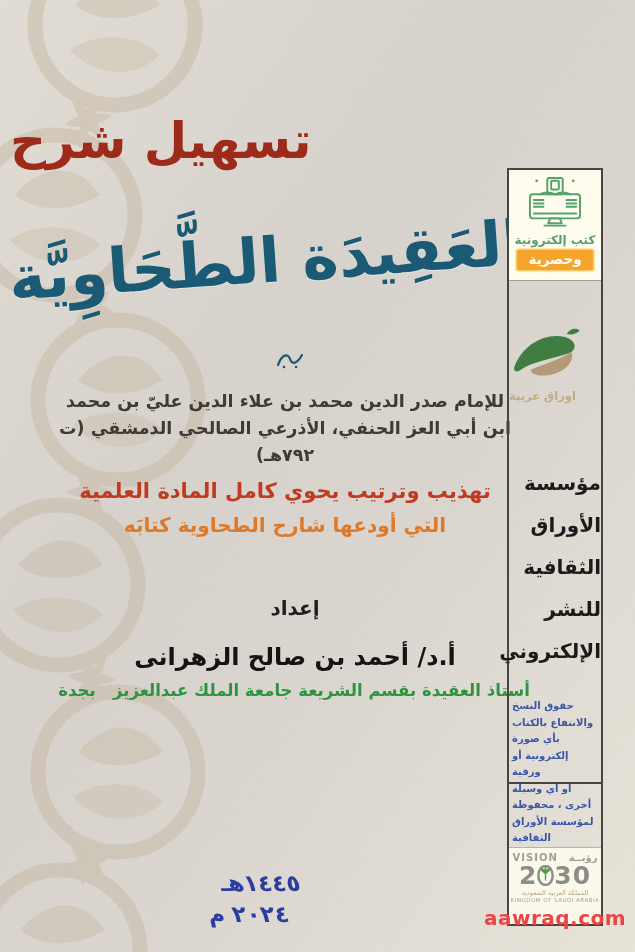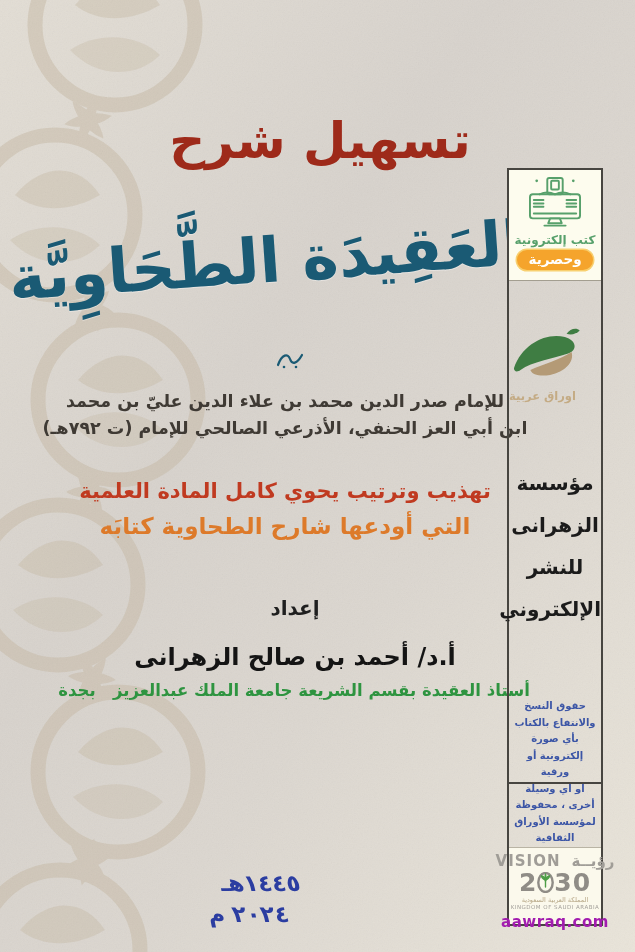--- a/index.html
+++ b/index.html
@@ -8,42 +8,42 @@
     background:linear-gradient(125deg,#e3ded5 0%,#d8d3cd 38%,#dcd7d0 62%,#eae5da 100%);
     font-family:"DejaVu Sans","Liberation Sans",sans-serif;
     direction:rtl;
   }
   .page *{box-sizing:border-box;}
   svg{display:block;}
   .ornament{position:absolute;left:0;top:0;pointer-events:none;}
   .grain{position:absolute;left:0;top:0;pointer-events:none;}
   
   .series-title{
-    position:absolute;top:112px;left:10px;width:620px;text-align:center;
+    position:absolute;top:112px;left:10px;width:620px;text-align:left;
     font-size:50px;font-weight:700;color:var(--series_red,#9e2a1a);
     letter-spacing:1px;
   }
   .main-title{
     position:absolute;top:224px;left:6px;width:520px;text-align:center;
     font-size:62px;font-weight:700;color:var(--title_teal,#1a5a74);
     transform:rotate(-4deg);line-height:1.2;
     text-shadow:0 1px 0 rgba(255,255,255,.35);
   }
   .title-signature{position:absolute;top:349px;left:276px;}
   .author-block{
     position:absolute;top:388px;left:40px;width:490px;text-align:center;
     font-size:17.5px;font-weight:700;color:var(--ink_dark,#3f3a34);line-height:27px;
   }
   .subtitle-1{
     position:absolute;top:479px;left:40px;width:490px;text-align:center;
     font-size:21px;font-weight:700;color:var(--subtitle_red,#c03a20);
   }
   .subtitle-2{
     position:absolute;top:513px;left:40px;width:490px;text-align:center;
-    font-size:23px;font-weight:700;color:var(--subtitle_orange,#dd7a2a);
+    font-size:20px;font-weight:700;color:var(--subtitle_orange,#dd7a2a);
   }
   .prep-label{
     position:absolute;top:596px;left:55px;width:480px;text-align:center;
     font-size:20px;font-weight:600;color:#1f1f1f;
   }
   .editor-name{
     position:absolute;top:643px;left:55px;width:480px;text-align:center;
     font-size:24px;font-weight:700;color:#141414;
   }
   .editor-title{
@@ -67,48 +67,48 @@
   }
   .badge-box{
     position:absolute;top:0;left:0;right:0;height:111px;
     background:#fdfcee;border-bottom:1px solid #a39e90;
     display:flex;flex-direction:column;align-items:center;justify-content:flex-start;
     padding-top:6px;
   }
   .badge-label{font-size:12px;font-weight:600;color:var(--icon_green,#57a06b);margin-top:5px;}
   .badge-pill{
     margin-top:3px;background:var(--badge_orange,#f5a42c);color:#fff;
-    font-size:13.5px;font-weight:700;padding:1px 11px 3px;border-radius:10px;
+    font-size:13.5px;font-weight:700;padding:1px 11px 3px;border-radius:2px;
     box-shadow:0 0 0 1.5px #f8cf6e;
   }
   .awraq-logo{
     position:absolute;top:155px;left:0;right:0;
     display:flex;flex-direction:column;align-items:flex-end;
   }
   .awraq-name{font-size:11.5px;color:#c4ab84;margin-top:2px;font-weight:600;}
   .foundation{
-    position:absolute;top:292px;left:0;right:0;text-align:center;
+    position:absolute;top:292px;left:0;right:0;text-align:right;
     font-size:20px;font-weight:700;color:#1b1b1b;line-height:42px;
   }
   .copyright{
-    position:absolute;top:528px;left:3px;right:3px;text-align:center;
+    position:absolute;top:528px;left:3px;right:3px;text-align:left;
     font-size:10px;font-weight:700;color:var(--copyright_blue,#3b55a6);line-height:16.5px;
   }
   .side-divider{position:absolute;top:612px;left:0;right:0;height:2px;background:#474540;}
   .vision-box{
     position:absolute;bottom:0;left:0;right:0;height:77px;background:#fbf9ec;
     direction:ltr;display:flex;flex-direction:column;align-items:center;justify-content:flex-start;
     padding-top:4px;border-top:1px solid #b9b4a4;
   }
-  .vision-row1{font-size:15px;color:#a09d97;letter-spacing:1px;font-weight:600;display:flex;gap:11px;align-items:baseline;}
+  .vision-row1{font-size:10px;color:#a09d97;letter-spacing:1px;font-weight:600;display:flex;gap:11px;align-items:baseline;}
   .vision-row1 .ar{letter-spacing:0;}
   .vision-year{position:relative;display:flex;align-items:center;font-size:25px;font-weight:700;color:#8f8c86;line-height:25px;letter-spacing:1px;}
   .vision-kingdom-ar{font-size:6.5px;color:#b5a584;margin-top:1px;}
   .vision-kingdom-en{font-size:5.5px;color:#a3a09a;letter-spacing:.5px;}
-  .website{font-size:15px;font-weight:700;color:#a21caf;margin-top:3px;letter-spacing:.5px;}
+  .website{font-size:20px;font-weight:700;color:#ef4444;margin-top:3px;letter-spacing:.5px;}
 </style>
 </head>
 <body>
 
 <div class="page">
 
   <svg class="ornament" width="220" height="952" viewBox="0 0 220 952" aria-hidden="true">
     <defs>
       <g id="petal-flower">
         <path d="M0,-24 C8,-11 8,11 0,24 C-8,11 -8,-11 0,-24Z"></path>
@@ -150,21 +150,21 @@
   <div class="main-title">العَقِيدَة الطَّحَاوِيَّة</div>
 
   <svg class="title-signature" width="30" height="22" viewBox="0 0 30 22" aria-hidden="true">
     <path d="M2,16 C6,5 12,4 14,10 C16,16 21,15 26,6" fill="none" stroke="#1a5a74" stroke-width="2.2" stroke-linecap="round"></path>
     <circle cx="8" cy="18" r="1.3" fill="#1a5a74"></circle>
     <circle cx="20" cy="18" r="1.3" fill="#1a5a74"></circle>
   </svg>
 
   <div class="author-block">
     <div>للإمام صدر الدين محمد بن علاء الدين عليّ بن محمد</div>
-    <div>ابن أبي العز الحنفي، الأذرعي الصالحي للإمام (ت ٧٩٢هـ)</div>
+    <div>ابن أبي العز الحنفي، الأذرعي الصالحي الدمشقي (ت ٧٩٢هـ)</div>
   </div>
 
   <div class="subtitle-1">تهذيب وترتيب يحوي كامل المادة العلمية</div>
   <div class="subtitle-2">التي أودعها شارح الطحاوية كتابَه</div>
 
   <div class="prep-label">إعداد</div>
   <div class="editor-name">أ.د/ أحمد بن صالح الزهرانى</div>
   <div class="editor-title">أستاذ العقيدة بقسم الشريعة جامعة الملك عبدالعزيز&nbsp;&nbsp;&nbsp;بجدة</div>
 
   <div class="year-hijri">١٤٤٥هـ</div>
@@ -196,21 +196,22 @@
       <svg width="74" height="62" viewBox="0 0 90 74" aria-hidden="true">
         <path d="M6,52 C16,22 46,8 68,14 C82,18 84,30 72,34 C54,40 28,44 14,54 C10,57 6,56 6,52Z" fill="#3f7d43"></path>
         <path d="M70,10 C74,4 82,2 86,6 C82,10 76,12 70,10Z" fill="#3f7d43"></path>
         <path d="M26,54 C42,46 62,42 76,32 C80,44 68,56 50,60 C38,62 28,60 26,54Z" fill="#b49a76"></path>
       </svg>
       <div class="awraq-name">اوراق عربية</div>
     </div>
 
     <div class="foundation">
       <div>مؤسسة</div>
-      <div>الزهرانى</div>
+      <div>الأوراق</div>
+      <div>الثقافية</div>
       <div>للنشر</div>
       <div>الإلكتروني</div>
     </div>
 
     <div class="copyright">
       <div>حقوق النسخ والانتفاع بالكتاب</div>
       <div>بأي صورة إلكترونية أو ورقية</div>
       <div>أو أي وسيلة أخرى ، محفوظة</div>
       <div>لمؤسسة الأوراق الثقافية</div>
     </div>

